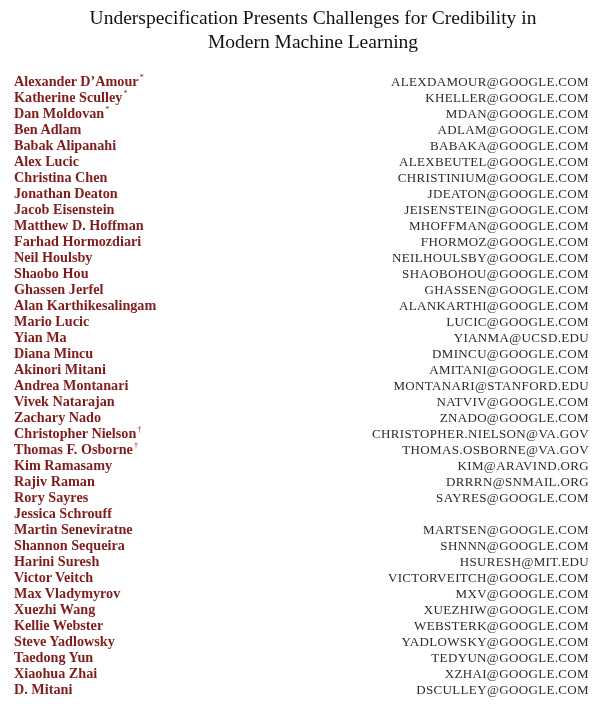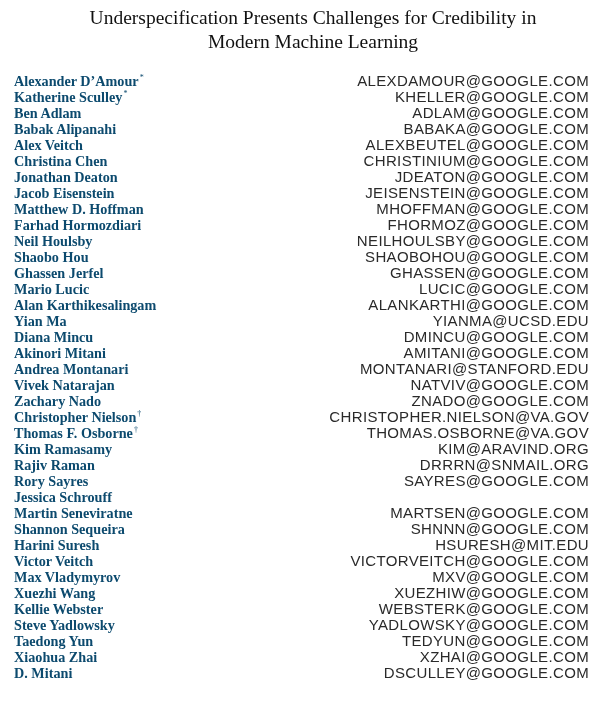--- a/index.html
+++ b/index.html
@@ -39,33 +39,33 @@
       display: flex;
       justify-content: space-between;
       align-items: baseline;
       height: 16px;
       line-height: 16px;
     }
     .author-name {
       font-family: "Liberation Serif", "DejaVu Serif", serif;
       font-weight: bold;
       font-size: 14.2px;
-      color: #0c4a6e;
+      color: #7f1d1d;
       white-space: nowrap;
     }
     .author-name sup {
       font-size: 8px;
       font-weight: normal;
       vertical-align: 6px;
       line-height: 0;
       margin-left: 1px;
     }
     .author-email {
-      font-family: Liberation Sans, sans-serif;
-      font-size: 15px;
+      font-family: Liberation Serif, serif;
+      font-size: 13px;
       letter-spacing: 0.35px;
       color: #2a2a2a;
       white-space: nowrap;
       text-transform: uppercase;
     }
   </style>
 </head>
 <body>
 
 <h1 class="title">
@@ -76,29 +76,33 @@
 <div class="authors" id="authors">
     <div class="author-row">
       <span class="author-name"><span>Alexander D’Amour</span><sup>*</sup></span>
       <span class="author-email">ALEXDAMOUR@GOOGLE.COM</span>
     </div>
     <div class="author-row">
       <span class="author-name"><span>Katherine Sculley</span><sup>*</sup></span>
       <span class="author-email">KHELLER@GOOGLE.COM</span>
     </div>
     <div class="author-row">
+      <span class="author-name"><span>Dan Moldovan</span><sup>*</sup></span>
+      <span class="author-email">MDAN@GOOGLE.COM</span>
+    </div>
+    <div class="author-row">
       <span class="author-name"><span>Ben Adlam</span></span>
       <span class="author-email">ADLAM@GOOGLE.COM</span>
     </div>
     <div class="author-row">
       <span class="author-name"><span>Babak Alipanahi</span></span>
       <span class="author-email">BABAKA@GOOGLE.COM</span>
     </div>
     <div class="author-row">
-      <span class="author-name"><span>Alex Veitch</span></span>
+      <span class="author-name"><span>Alex Lucic</span></span>
       <span class="author-email">ALEXBEUTEL@GOOGLE.COM</span>
     </div>
     <div class="author-row">
       <span class="author-name"><span>Christina Chen</span></span>
       <span class="author-email">CHRISTINIUM@GOOGLE.COM</span>
     </div>
     <div class="author-row">
       <span class="author-name"><span>Jonathan Deaton</span></span>
       <span class="author-email">JDEATON@GOOGLE.COM</span>
     </div>
@@ -120,26 +124,26 @@
     </div>
     <div class="author-row">
       <span class="author-name"><span>Shaobo Hou</span></span>
       <span class="author-email">SHAOBOHOU@GOOGLE.COM</span>
     </div>
     <div class="author-row">
       <span class="author-name"><span>Ghassen Jerfel</span></span>
       <span class="author-email">GHASSEN@GOOGLE.COM</span>
     </div>
     <div class="author-row">
+      <span class="author-name"><span>Alan Karthikesalingam</span></span>
+      <span class="author-email">ALANKARTHI@GOOGLE.COM</span>
+    </div>
+    <div class="author-row">
       <span class="author-name"><span>Mario Lucic</span></span>
       <span class="author-email">LUCIC@GOOGLE.COM</span>
-    </div>
-    <div class="author-row">
-      <span class="author-name"><span>Alan Karthikesalingam</span></span>
-      <span class="author-email">ALANKARTHI@GOOGLE.COM</span>
     </div>
     <div class="author-row">
       <span class="author-name"><span>Yian Ma</span></span>
       <span class="author-email">YIANMA@UCSD.EDU</span>
     </div>
     <div class="author-row">
       <span class="author-name"><span>Diana Mincu</span></span>
       <span class="author-email">DMINCU@GOOGLE.COM</span>
     </div>
     <div class="author-row">

